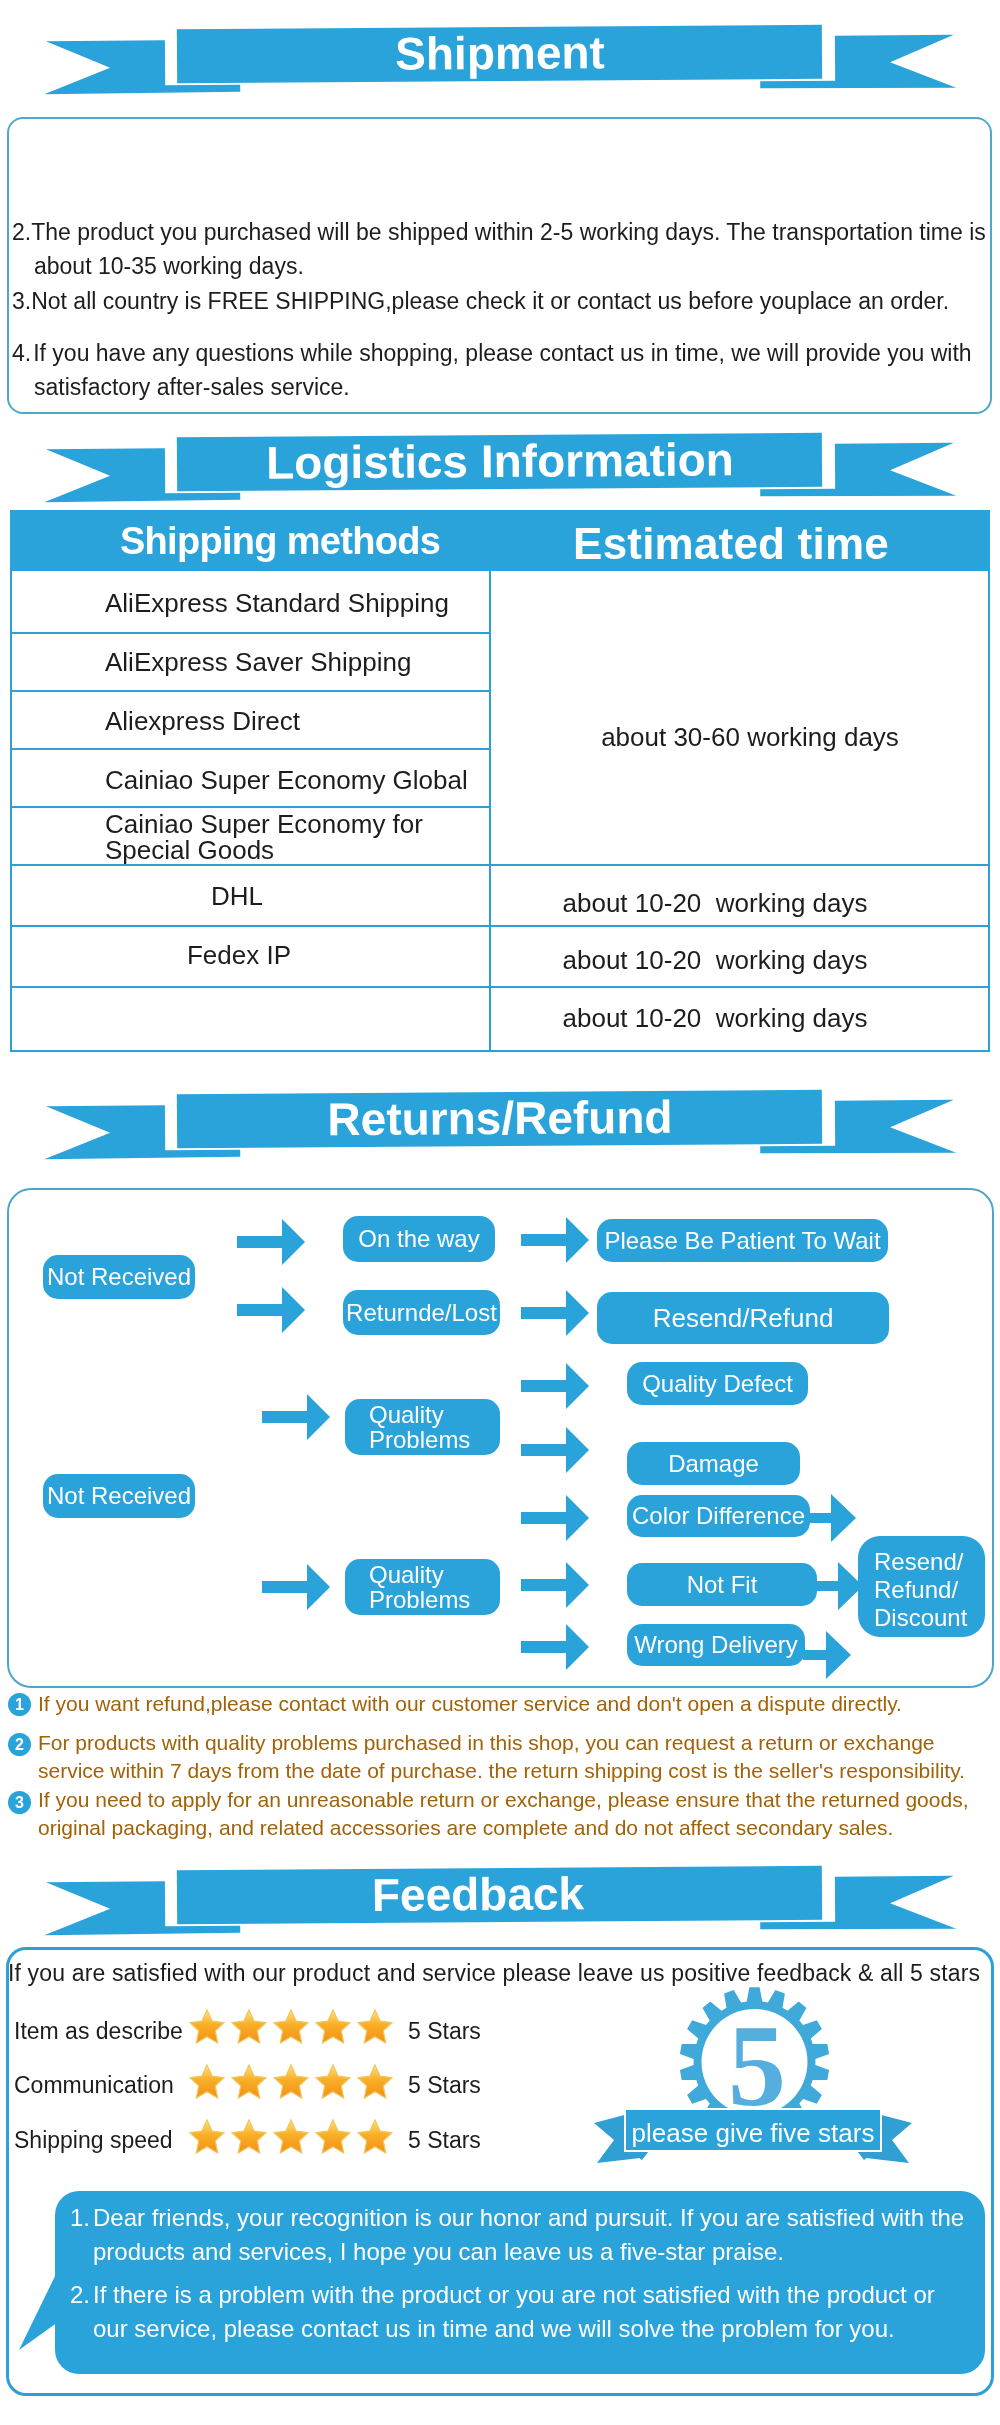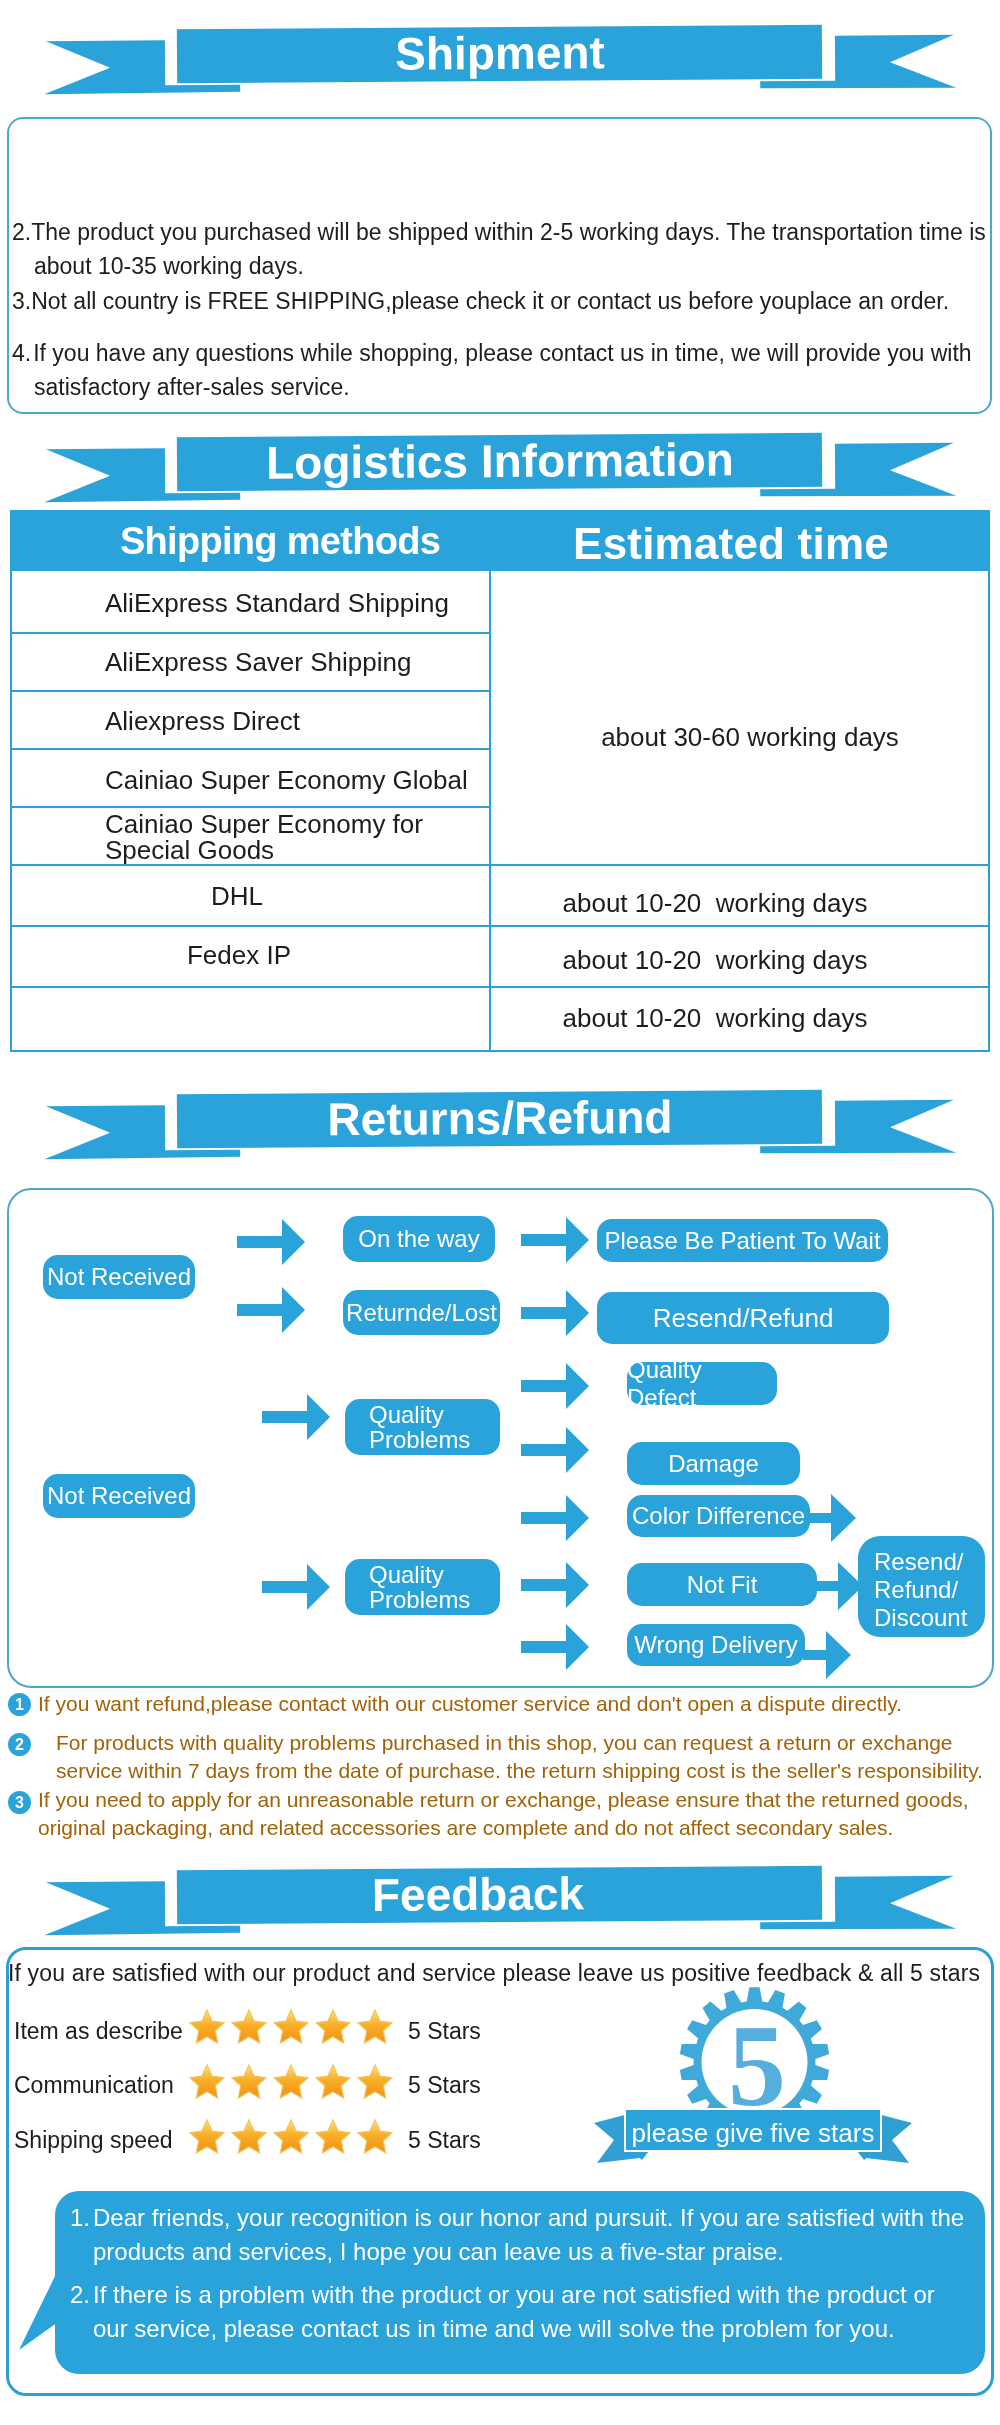--- a/index.html
+++ b/index.html
@@ -80,21 +80,21 @@
 </svg>
 
 <div class="abs" style="left:7px;top:1188px;width:983px;height:496px;border:2px solid #4ea4cb;border-radius:24px;"></div>
 
 <div class="fb" style="left:43px;top:1255px;width:152px;height:44px;">Not Received</div>
 <div class="fb" style="left:343px;top:1216px;width:152px;height:46px;">On the way</div>
 <div class="fb" style="left:597px;top:1219px;width:291px;height:43px;">Please Be Patient To Wait</div>
 <div class="fb" style="left:343px;top:1290px;width:157px;height:45px;">Returnde/Lost</div>
 <div class="fb" style="left:597px;top:1292px;width:292px;height:52px;font-size:26px;">Resend/Refund</div>
 <div class="fb fbl" style="left:345px;top:1399px;width:131px;height:56px;padding-left:24px;">Quality<br>Problems</div>
-<div class="fb" style="left:627px;top:1362px;width:150px;height:43px;">Quality Defect</div>
+<div class="fb" style="left:627px;top:1362px;width:181px;height:43px;">Quality Defect</div>
 <div class="fb" style="left:627px;top:1442px;width:173px;height:43px;">Damage</div>
 <div class="fb" style="left:43px;top:1474px;width:152px;height:44px;">Not Received</div>
 <div class="fb" style="left:627px;top:1495px;width:183px;height:42px;">Color Difference</div>
 <div class="fb fbl" style="left:345px;top:1559px;width:131px;height:56px;padding-left:24px;">Quality<br>Problems</div>
 <div class="fb" style="left:627px;top:1563px;width:190px;height:43px;">Not Fit</div>
 <div class="fb fbl" style="left:858px;top:1536px;width:111px;height:89px;padding-left:16px;padding-top:12px;line-height:28px;border-radius:22px;align-items:flex-start;">Resend/<br>Refund/<br>Discount</div>
 <div class="fb" style="left:627px;top:1624px;width:178px;height:42px;">Wrong Delivery</div>
 
 <svg class="abs" style="left:237px;top:1219px" width="68" height="46">
       <polygon points="0,17 45,17 45,0 68,23 45,46 45,29 0,29" fill="#2aa2da"></polygon>
@@ -135,21 +135,21 @@
 <svg class="abs" style="left:815px;top:1562px" width="48" height="48">
       <polygon points="0,19 23,19 23,0 48,24 23,48 23,29 0,29" fill="#2aa2da"></polygon>
     </svg>
 <svg class="abs" style="left:803px;top:1631px" width="48" height="48">
       <polygon points="0,19 23,19 23,0 48,24 23,48 23,29 0,29" fill="#2aa2da"></polygon>
     </svg>
 
 <div class="note-c" style="left:8px;top:1693px;">1</div>
 <div class="note-t" style="top:1690px;">If you want refund,please contact with our customer service and don't open a dispute directly.</div>
 <div class="note-c" style="left:8px;top:1733px;">2</div>
-<div class="note-t" style="top:1729px;margin-left:18px;">For products with quality problems purchased in this shop, you can request a return or exchange<br>service within 7 days from the date of purchase. the return shipping cost is the seller's responsibility.</div>
+<div class="note-t" style="top:1729px;">For products with quality problems purchased in this shop, you can request a return or exchange<br>service within 7 days from the date of purchase. the return shipping cost is the seller's responsibility.</div>
 <div class="note-c" style="left:8px;top:1791px;">3</div>
 <div class="note-t" style="top:1786px;">If you need to apply for an unreasonable return or exchange, please ensure that the returned goods,<br>original packaging, and related accessories are complete and do not affect secondary sales.</div>
 
 <svg class="abs" style="left:0;top:1841px" width="1000" height="115" viewBox="0 0 1000 115">
 <g fill="#2aa2da" transform="rotate(-0.4 500 55)">
 <path d="M46,38 L165,38 L165,83 L240,83 L240,90 L44,91 L110,65 Z"></path>
 <path d="M954,38 L835,38 L835,83 L760,83 L760,90 L956,91 L890,65 Z"></path>
 <rect x="177" y="27" width="645" height="54"></rect>
 <text x="478" y="69" fill="#fff" font-size="46" font-weight="bold" text-anchor="middle">Feedback</text>
 </g>

